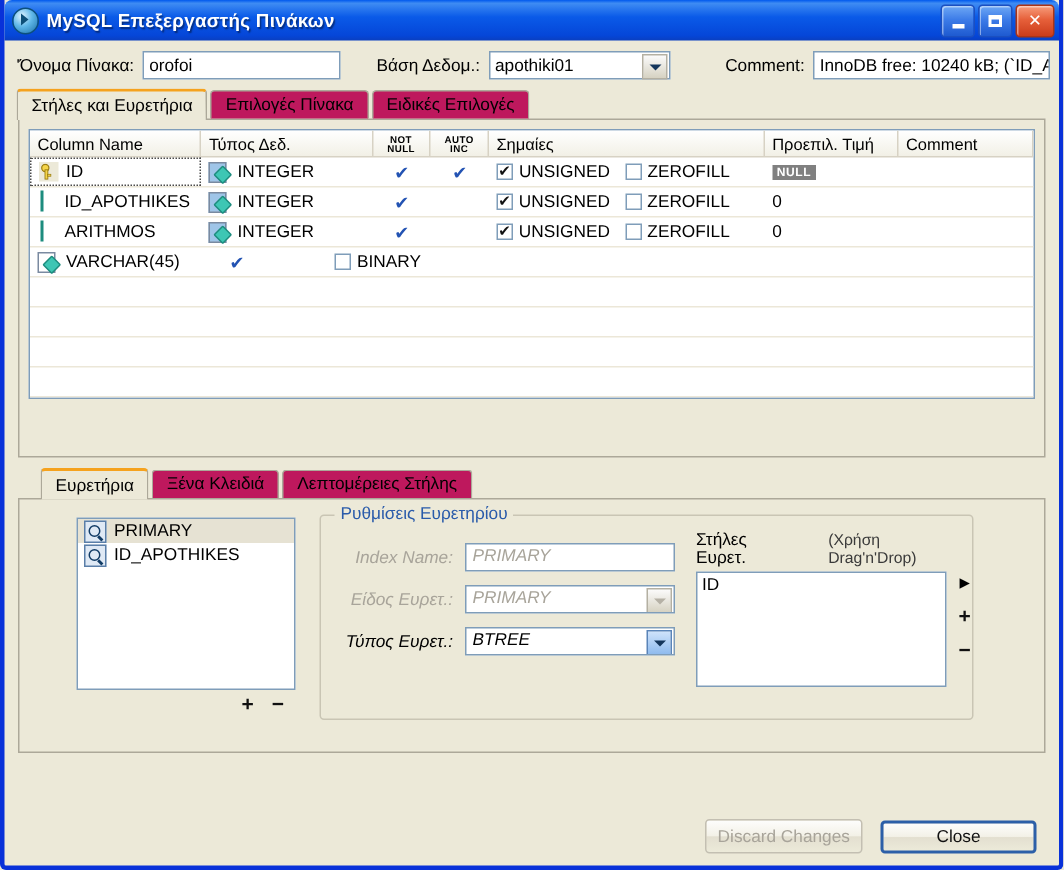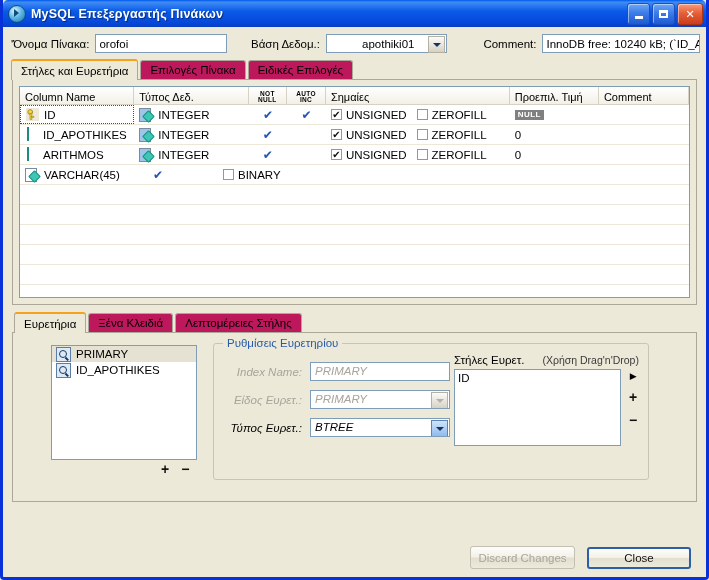--- a/index.html
+++ b/index.html
@@ -40,21 +40,21 @@
 
   
   .topbar{display:flex;align-items:center;padding:7px 6px 6px 8px;gap:6px;}
   .lbl{font-size:11.5px;white-space:nowrap;}
   .tfield{
     background:#fff;border:1px solid #7f9db9;height:19px;box-sizing:border-box;
     padding:1px 3px;font-size:11.5px;line-height:17px;overflow:hidden;white-space:nowrap;color:#000;
   }
   .combo{
     background:#fff;border:1px solid #7f9db9;height:19px;box-sizing:border-box;
-    display:flex;align-items:center;font-size:11.5px;padding-left:3px;position:relative;justify-content:center;
+    display:flex;align-items:center;font-size:11.5px;padding-left:3px;position:relative;
   }
   .combo .btn{position:absolute;right:1px;top:1px;width:15px;height:15px;
     background:linear-gradient(to bottom,#fbfbfb,#d6d2c2);border:1px solid #b4b0a2;
     display:flex;align-items:center;justify-content:center;}
   .caret{border-left:4px solid transparent;border-right:4px solid transparent;border-top:4px solid #14365c;}
 
   
   .tabstrip{display:flex;align-items:flex-end;padding-left:8px;height:20px;position:relative;z-index:3;}
   .tab{
     height:19px;box-sizing:border-box;padding:0 9px;font-size:11.5px;
@@ -62,21 +62,21 @@
     border:1px solid #aca899;border-bottom:none;border-radius:3px 3px 0 0;margin-right:2px;
   }
   .tab.active{background:#ece9d8;border-top:2px solid #f5a21e;height:21px;
     font-weight:normal;position:relative;z-index:4;margin-bottom:-1px;}
   .panel{
     border:1px solid #aca899;background:#ece9d8;margin:0 9px;
     box-sizing:border-box;position:relative;z-index:1;
   }
 
   
-  .grid-wrap{margin:6px;border:1px solid #7f9db9;background:#fff;height:212px;box-sizing:border-box;overflow:hidden;}
+  .grid-wrap{margin:6px;border:1px solid #7f9db9;background:#fff;height:180px;box-sizing:border-box;overflow:hidden;}
   .grid-head{display:flex;height:18px;box-sizing:border-box;
     background:linear-gradient(to bottom,#ffffff,#f2f0e6);
     border-bottom:1px solid #d7d2c4;font-size:11px;}
   .gh{box-sizing:border-box;border-right:1px solid #d7d2c4;padding:2px 0 0 5px;
     display:flex;align-items:center;white-space:nowrap;overflow:hidden;}
   .gh.center{justify-content:center;padding-left:0;}
   .gh-stack{display:flex;flex-direction:column;align-items:center;line-height:6.5px;
     font-size:6.5px;font-weight:bold;letter-spacing:.3px;padding-top:1px;}
   .grow{display:flex;height:20px;box-sizing:border-box;border-bottom:1px solid #ece7d8;font-size:11.5px;}
   .grow.empty{height:20px;}
@@ -339,21 +339,21 @@
       </div>
 
       <div class="grow empty"></div>
       <div class="grow empty"></div>
       <div class="grow empty"></div>
       <div class="grow empty"></div>
       <div class="grow empty"></div>
     </div>
   </div>
 
-  <div class="tabstrip" style="margin-top:7px;padding-left:11px;">
+  <div class="tabstrip" style="margin-top:7px;padding-left:24px;">
     <div class="tab active">
       <span>Ευρετήρια</span>
     </div>
     <div class="tab">
       <span>Ξένα Κλειδιά</span>
     </div>
     <div class="tab">
       <span>Λεπτομέρειες Στήλης</span>
     </div>
   </div>
@@ -397,21 +397,21 @@
             <div class="flabel">Τύπος Ευρετ.:</div>
             <div class="fcombo hl" style="width:140px;">
               <span>BTREE</span>
               <span class="btn">
                 <span class="caret"></span>
               </span>
             </div>
           </div>
         </div>
 
-        <div style="position:absolute;left:240px;top:10px;">
+        <div style="position:absolute;left:250px;top:10px;">
           <div style="display:flex;align-items:baseline;gap:18px;margin-bottom:3px;">
             <span style="font-size:11.5px;">Στήλες Ευρετ.</span>
             <span style="font-size:10.5px;color:#3a3a3a;">(Χρήση Drag'n'Drop)</span>
           </div>
           <div style="display:flex;align-items:flex-start;gap:8px;">
             <div class="listbox" style="position:relative;left:0;top:0;width:165px;height:75px;">
               <div class="lb-item" style="padding-left:3px;">
                 <span>ID</span>
               </div>
             </div>

